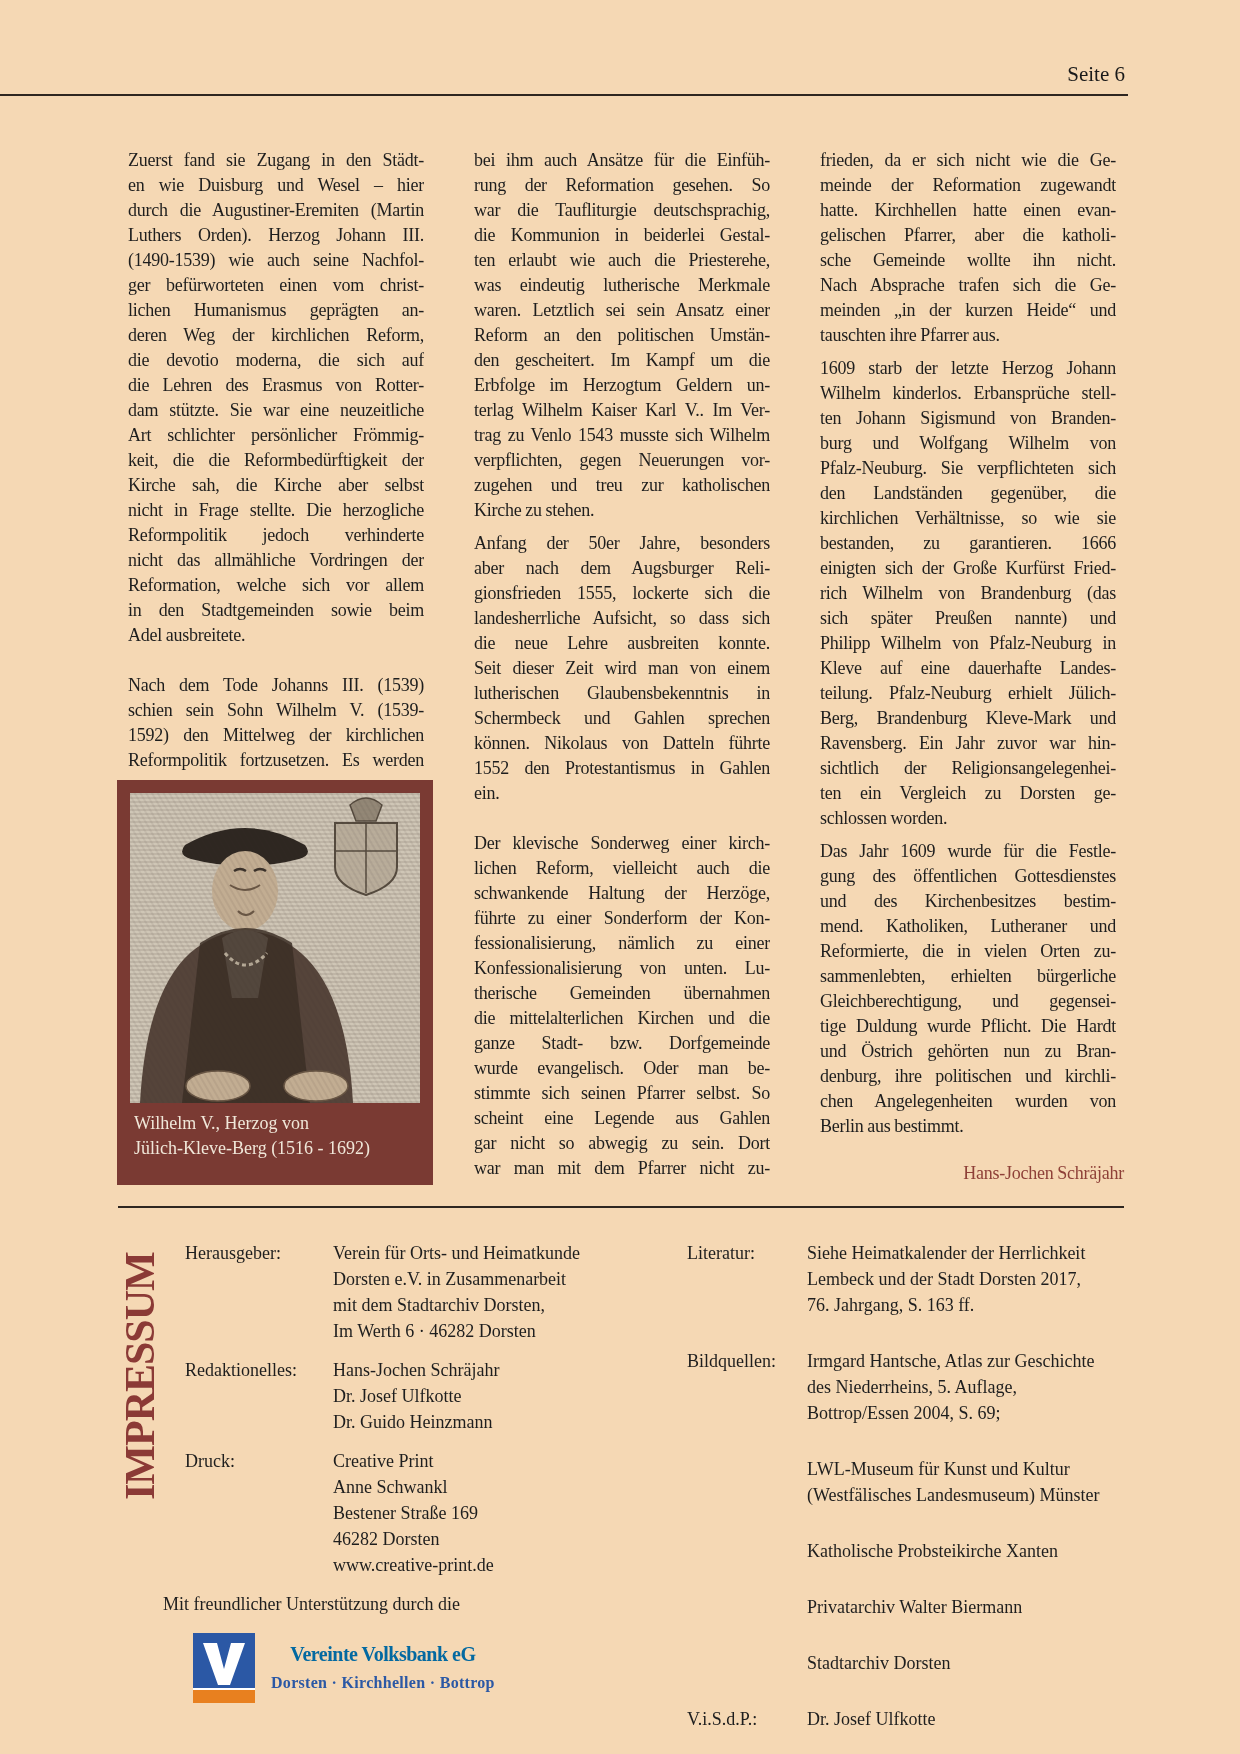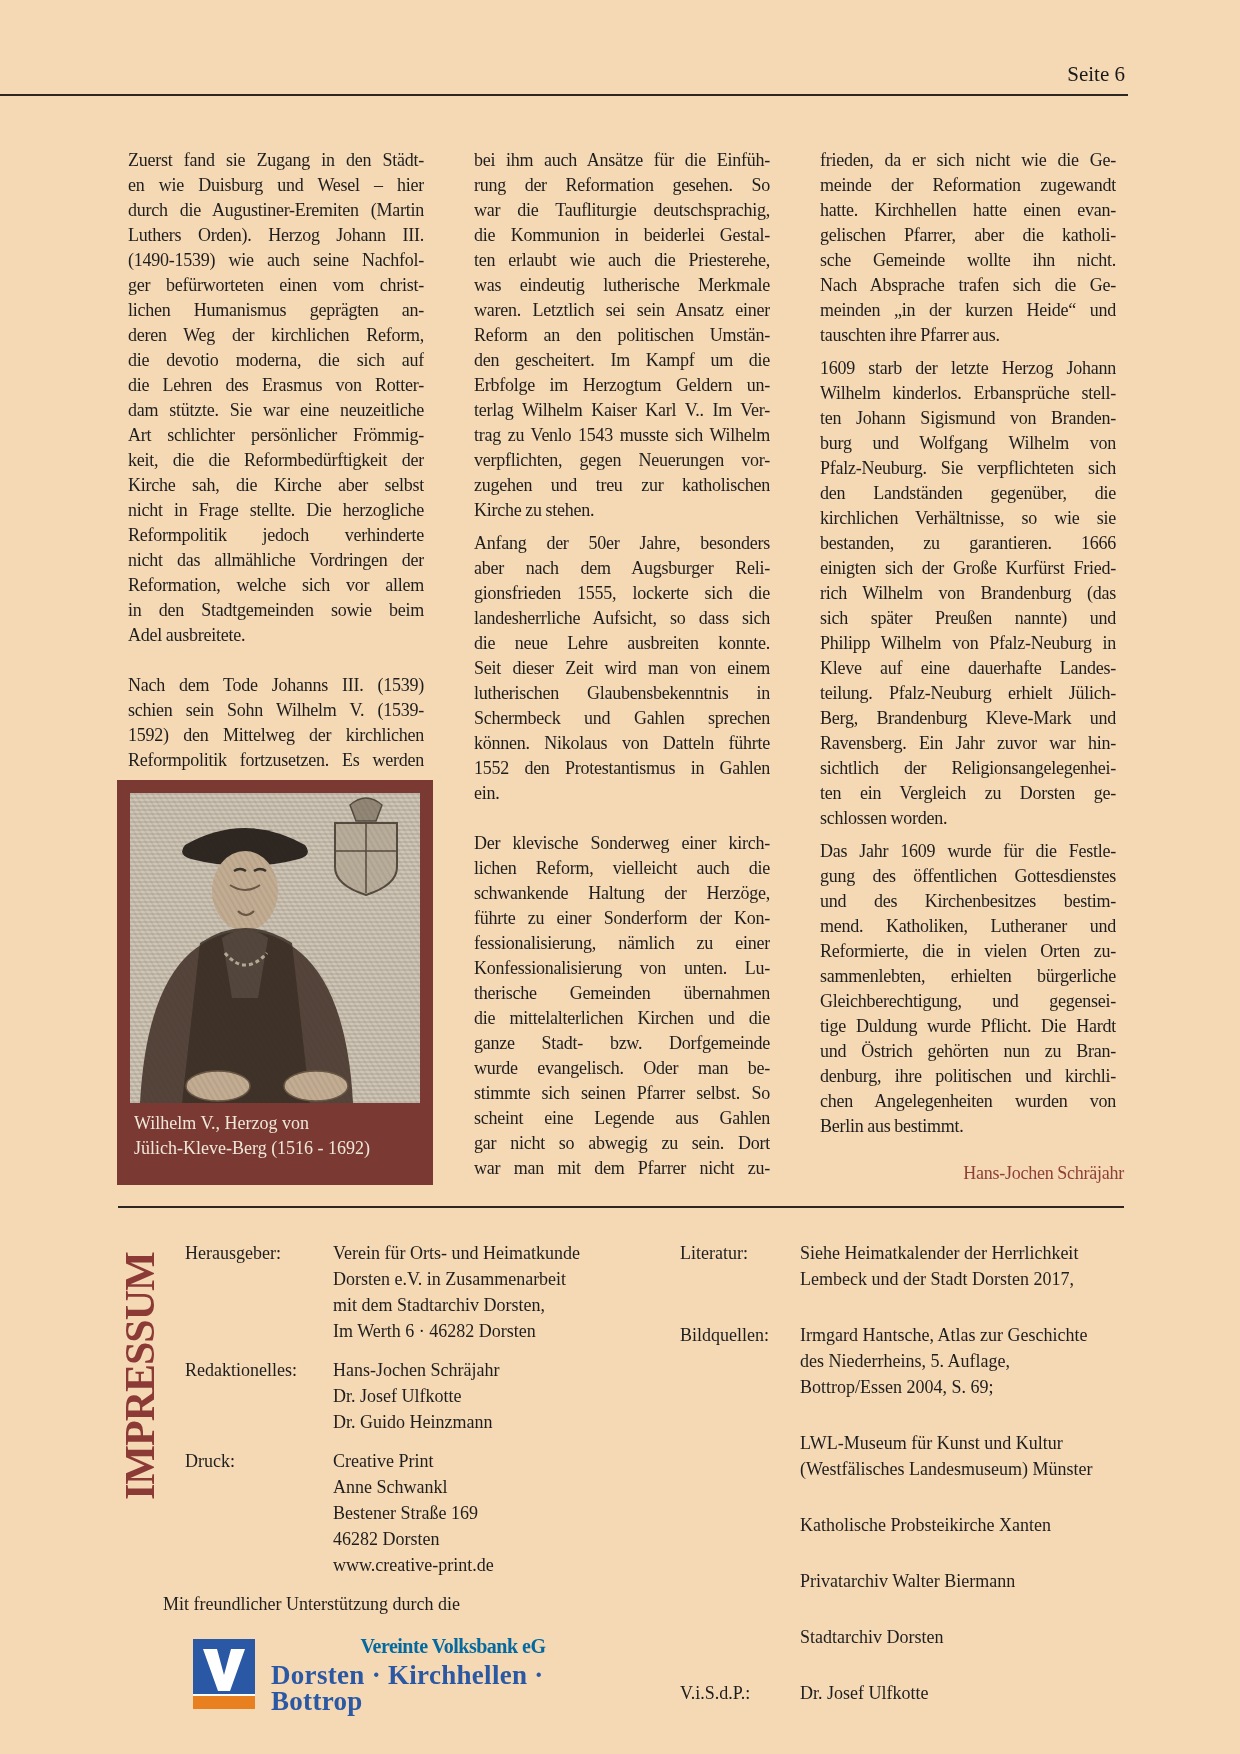--- a/index.html
+++ b/index.html
@@ -30,31 +30,31 @@
   .impressum-vertical{
     position:absolute; left:116px; top:1500px; transform:rotate(-90deg);
     transform-origin:0 0; font-size:42px; font-weight:bold; letter-spacing:-1px;
     color:#8b3a36; white-space:nowrap;
   }
   .imp-left{position:absolute; left:185px; top:1240px; width:450px; font-size:18px; line-height:26px;}
   .imp-right{position:absolute; left:680px; top:1240px; width:460px; font-size:18px; line-height:26px;}
   .imp-entry{display:flex; margin-bottom:13px;}
   .imp-right .imp-entry{margin-bottom:30px;}
   .imp-label{flex:0 0 148px;}
-  .imp-right .imp-label{flex:0 0 120px;}
+  .imp-right .imp-label{flex:0 0 120px;margin-left:7px;}
   .imp-value{flex:1;}
   .imp-group{margin-bottom:30px;}
   .imp-group:last-child{margin-bottom:0;}
   .support-note{margin:8px 0 0 -22px; font-size:18px;}
   .vb-logo{display:flex; align-items:center; gap:16px; margin:16px 0 0 8px;}
   .vb-mark{position:relative; width:62px; height:70px; background:#2b58a5; flex:0 0 auto;}
   .vb-mark .vb-v{position:absolute; top:0; left:0;}
   .vb-mark .vb-bar{position:absolute; left:0; bottom:0; width:62px; height:13px; background:#e8801f; border-top:2px solid #ffffff;}
   .vb-text .vb-name{color:#0369a1; font-size:20px; font-weight:bold; letter-spacing:-0.5px;text-align:center;}
-  .vb-text .vb-cities{color:#2b58a5; font-size:27px; font-weight:bold; letter-spacing:0.3px; margin-top:3px;}
+  .vb-text .vb-cities{color:#2b58a5; font-size:16px; font-weight:bold; letter-spacing:0.3px; margin-top:3px;}
 </style>
 </head>
 <body>
 
 <div class="page">
 
   <div class="page-number">Seite 6</div>
   <div class="top-rule"></div>
 
   <div class="col col-1">
@@ -279,20 +279,21 @@
     </div>
   </div>
 
   <div class="imp-right">
       <div class="imp-entry">
         <div class="imp-label">Literatur:</div>
         <div class="imp-value">
           <div class="imp-group">
             <div>Siehe Heimatkalender der Herrlichkeit</div>
             <div>Lembeck und der Stadt Dorsten 2017,</div>
+            <div>76. Jahrgang, S. 163 ff.</div>
           </div>
         </div>
       </div>
       <div class="imp-entry">
         <div class="imp-label">Bildquellen:</div>
         <div class="imp-value">
           <div class="imp-group">
             <div>Irmgard Hantsche, Atlas zur Geschichte</div>
             <div>des Niederrheins, 5. Auflage,</div>
             <div>Bottrop/Essen 2004, S. 69;</div>

